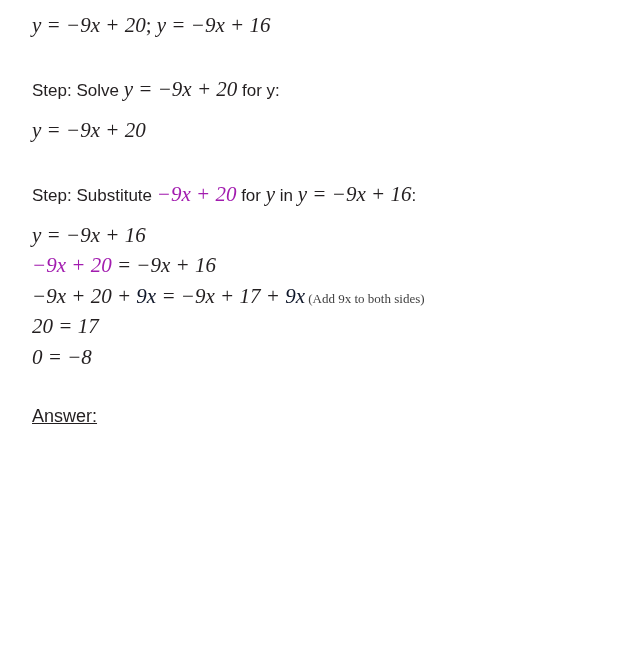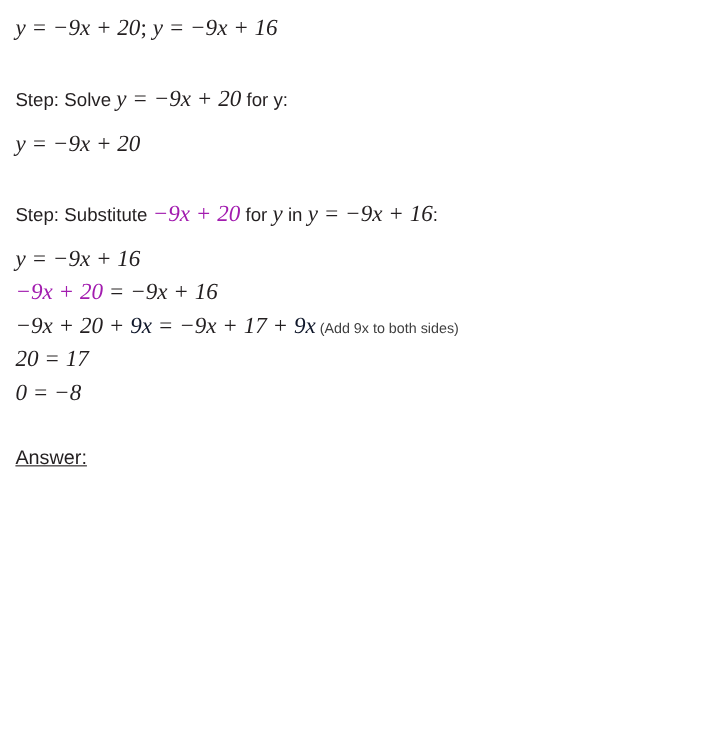--- a/index.html
+++ b/index.html
@@ -13,20 +13,21 @@
     font-family: "Liberation Sans", sans-serif;
     color: #222222;
     overflow: hidden;
   }
   .page {
     position: relative;
     width: 520px;
     height: 671px;
     box-sizing: border-box;
     padding: 10px 14px 0 14px;
+    margin-left: 18px;
   }
   
   .m {
     font-family: "Liberation Serif", serif;
     font-style: italic;
     font-size: 21px;
   }
   .mn {
     font-family: "Liberation Serif", serif;
     font-style: normal;
@@ -42,21 +43,21 @@
   .textline {
     font-family: "Liberation Sans", sans-serif;
     font-size: 17px;
     color: #231f20;
     white-space: nowrap;
     line-height: 1.45;
   }
   .purple { color: #a21caf; }
   .blue   { color: #0f172a; }
   .note {
-    font-family: Liberation Sans, sans-serif;
+    font-family: Liberation Serif, serif;
     font-size: 13px;
     color: #3f3f3f;
   }
   .spacer-lg { height: 34px; }
   .spacer-sm { height: 10px; }
   .answer-label {
     font-family: "Liberation Sans", sans-serif;
     font-size: 18px;
     color: #231f20;
     text-decoration: underline;

